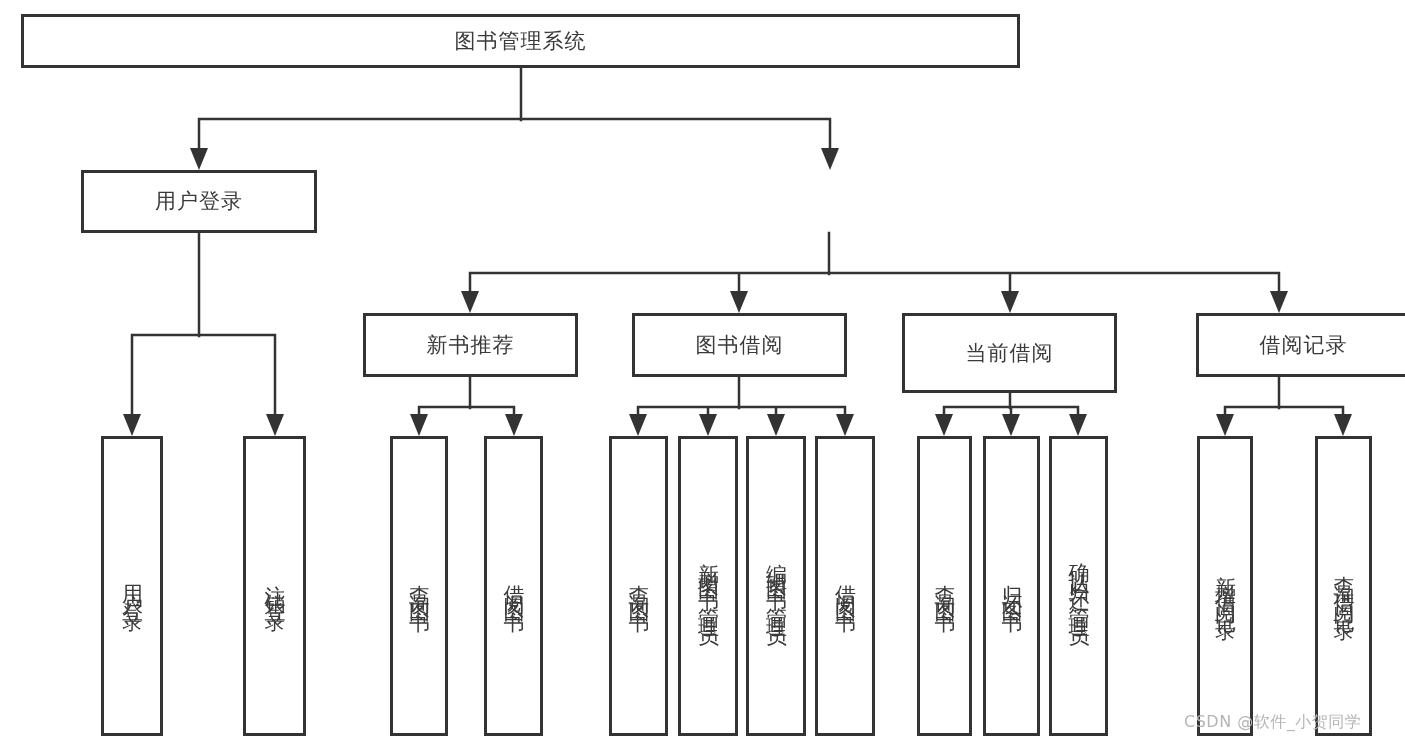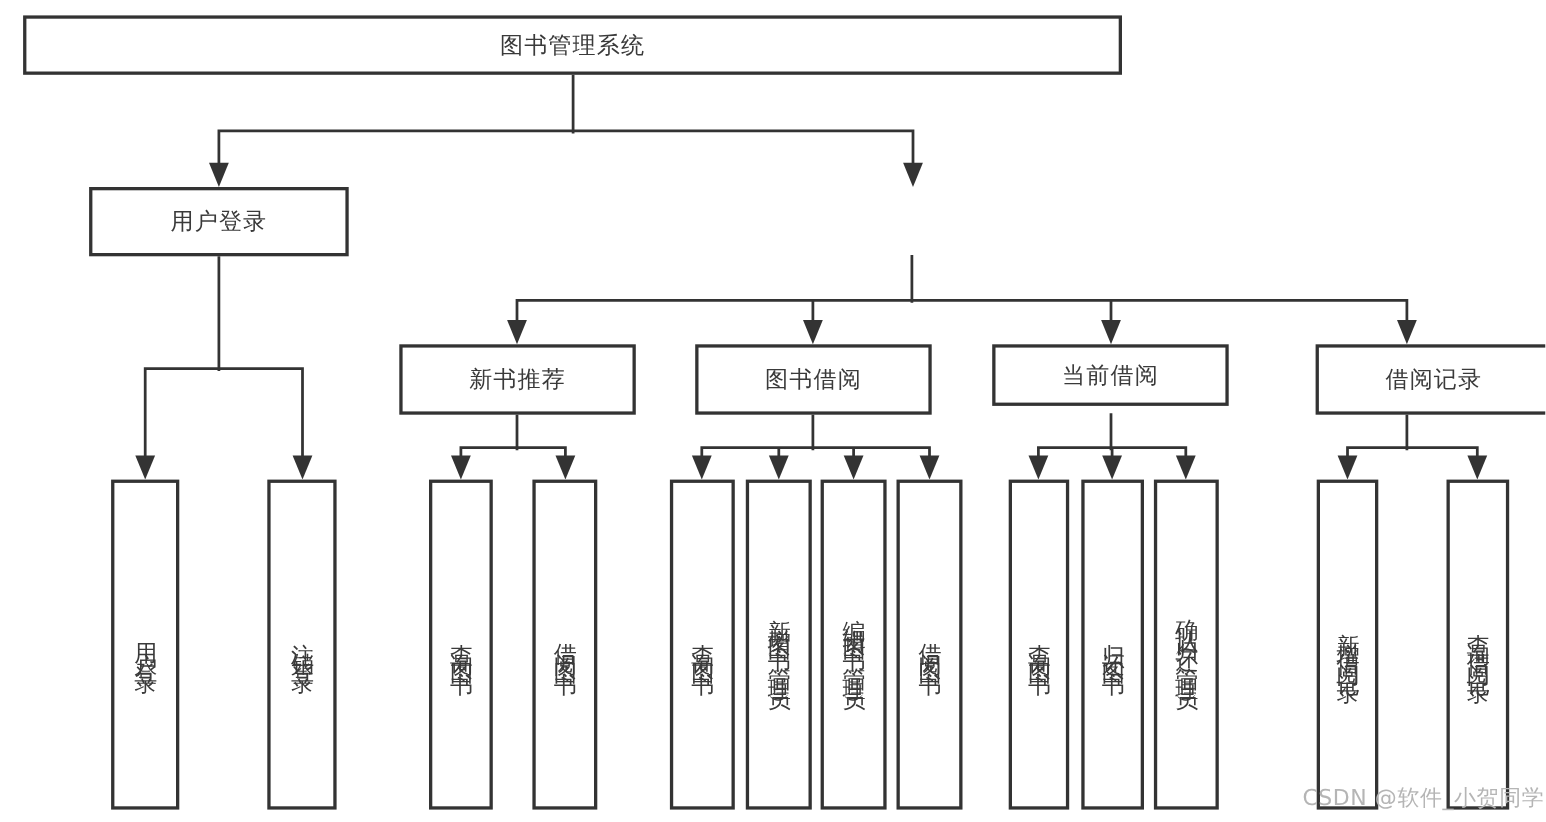--- a/index.html
+++ b/index.html
@@ -44,21 +44,21 @@
     writing-mode: vertical-lr;
     text-orientation: mixed;
     letter-spacing: 9px;
     white-space: normal;
   }
   .watermark {
     position: absolute;
     left: 1184px;
     top: 712px;
     z-index: 3;
-    font-size: 20px;
+    font-size: 16px;
     color: #b5b5b5;
     letter-spacing: 0.5px;
     white-space: nowrap;
   }
 </style>
 </head>
 <body>
 
 <div class="page">
 
@@ -126,21 +126,21 @@
   <div class="box hbox" style="left:81px;top:170px;width:236px;height:63px">
     <span class="lbl">用户登录</span>
   </div>
 
   <div class="box hbox" style="left:632px;top:313px;width:215px;height:64px">
     <span class="lbl">图书借阅</span>
   </div>
   <div class="box hbox" style="left:363px;top:313px;width:215px;height:64px">
     <span class="lbl">新书推荐</span>
   </div>
-  <div class="box hbox" style="left:902px;top:313px;width:215px;height:56px">
+  <div class="box hbox" style="left:902px;top:313px;width:215px;height:80px">
     <span class="lbl">当前借阅</span>
   </div>
   <div class="box hbox" style="left:1196px;top:313px;width:215px;height:64px">
     <span class="lbl">借阅记录</span>
   </div>
 
   <div class="box vbox" style="left:101px;top:436px;width:62px;height:300px">
     <span class="lbl">用户登录</span>
   </div>
   <div class="box vbox" style="left:243px;top:436px;width:63px;height:300px">

